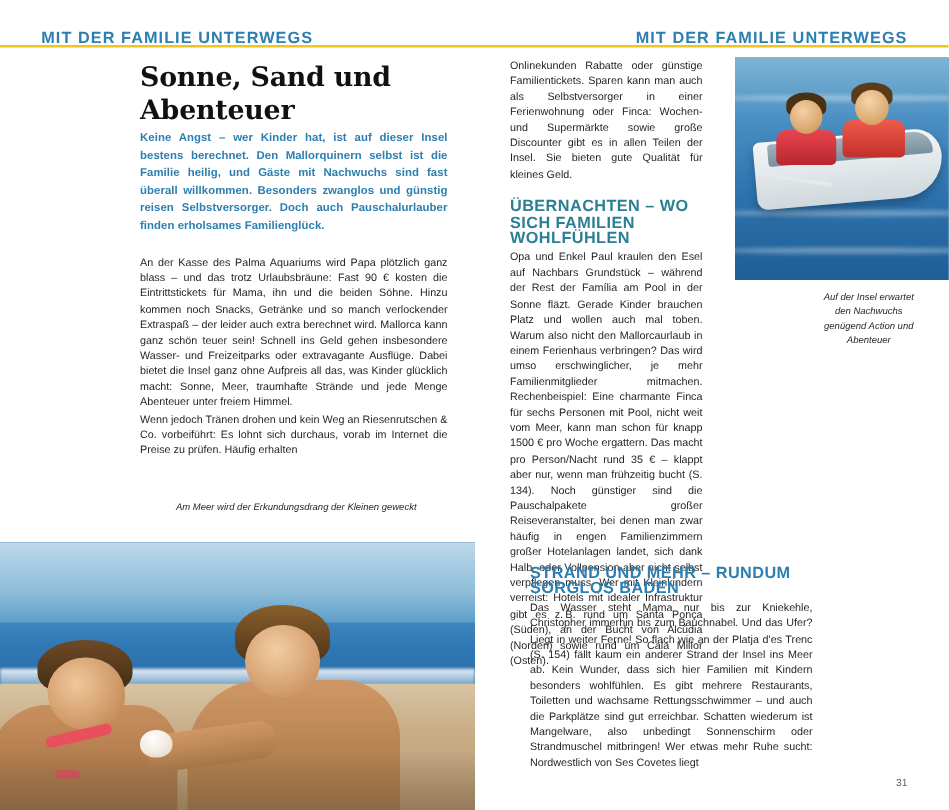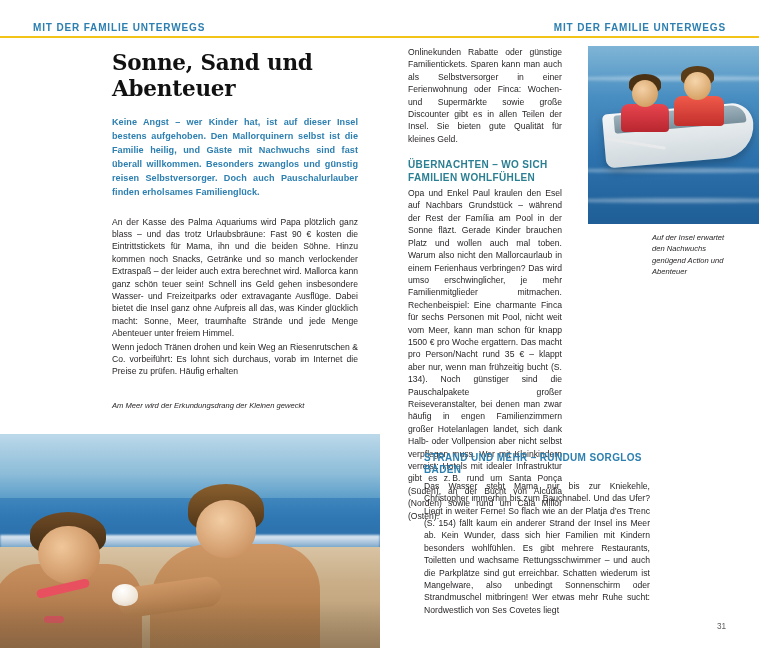--- a/index.html
+++ b/index.html
@@ -18,21 +18,21 @@
     width: 759px;
     height: 648px;
     background: #ffffff;
   }
 
   
   .runhead {
     position: absolute;
     top: 22px;
     font-family: "Liberation Sans", sans-serif;
-    font-size: 10px;
+    font-size: 13px;
     font-weight: bold;
     letter-spacing: 0.85px;
     color: #2c7fb0;
     white-space: nowrap;
   }
   .runhead-left { left: 33px; }
   .runhead-right { right: 33px; }
 
   .rule {
     position: absolute;
@@ -63,36 +63,36 @@
     top: 452px;
     width: 226px;
   }
 
   h1.article-title {
     font-family: "DejaVu Serif", "Liberation Serif", serif;
     font-size: 21.5px;
     line-height: 26px;
     font-weight: bold;
     color: #111111;
-    margin: 0 0 13px 0;
+    margin: 0 0 1px 0;
     letter-spacing: -0.2px;
   }
 
   p.lead {
     font-size: 9.1px;
     line-height: 14.1px;
     font-weight: bold;
     color: #2c7fb0;
     text-align: justify;
     margin: 0 0 16px 0;
     letter-spacing: 0.05px;
   }
 
   h2.section-head {
-    font-size: 10px;
+    font-size: 13px;
     line-height: 12.4px;
     font-weight: bold;
     letter-spacing: 0.35px;
     color: #2c7fb0;
     margin: 0 0 3px 0;
     text-transform: uppercase;
   }
   h2.section-head.teal { color: #2b7f93; }
 
   p.body {
@@ -104,20 +104,21 @@
     letter-spacing: 0.01px;
   }
   p.body + p.body { margin-top: 1px; }
 
   p.caption {
     font-size: 7.6px;
     line-height: 11px;
     font-style: italic;
     color: #231f20;
     margin: 0;
+    text-align: center;
   }
 
   
   .caption-left {
     position: absolute;
     left: 112px;
     top: 400px;
     width: 250px;
   }
   .caption-right {
@@ -307,21 +308,21 @@
 <div class="page-spread">
 
   <div class="runhead runhead-left">MIT DER FAMILIE UNTERWEGS</div>
   <div class="runhead runhead-right">MIT DER FAMILIE UNTERWEGS</div>
   <div class="rule rule-left"></div>
   <div class="rule rule-right"></div>
 
   <div class="col col-left">
     <h1 class="article-title">Sonne, Sand und Abenteuer</h1>
 
-    <p class="lead">Keine Angst – wer Kinder hat, ist auf dieser Insel bestens aufgehoben. Den Mallorquinern selbst ist die Familie heilig, und Gäste mit Nachwuchs sind fast überall willkommen. Besonders zwanglos und günstig reisen Selbstversorger. Doch auch Pauschalurlauber finden erholsames Familienglück.</p>
+    <p class="lead">Keine Angst – wer Kinder hat, ist auf dieser Insel bestens berechnet. Den Mallorquinern selbst ist die Familie heilig, und Gäste mit Nachwuchs sind fast überall willkommen. Besonders zwanglos und günstig reisen Selbstversorger. Doch auch Pauschalurlauber finden erholsames Familienglück.</p>
 
     <p class="body">An der Kasse des Palma Aquariums wird Papa plötzlich ganz blass – und das trotz Urlaubsbräune: Fast 90 € kosten die Eintrittstickets für Mama, ihn und die beiden Söhne. Hinzu kommen noch Snacks, Getränke und so manch verlockender Extraspaß – der leider auch extra berechnet wird. Mallorca kann ganz schön teuer sein! Schnell ins Geld gehen insbesondere Wasser- und Freizeitparks oder extravagante Ausflüge. Dabei bietet die Insel ganz ohne Aufpreis all das, was Kinder glücklich macht: Sonne, Meer, traumhafte Strände und jede Menge Abenteuer unter freiem Himmel.</p>
     <p class="body">Wenn jedoch Tränen drohen und kein Weg an Riesenrutschen &amp; Co. vorbeiführt: Es lohnt sich durchaus, vorab im Internet die Preise zu prüfen. Häufig erhalten</p>
   </div>
 
   <div class="caption-left">
     <p class="caption">Am Meer wird der Erkundungsdrang der Kleinen geweckt</p>
   </div>
 
   <div class="photo-beach">

